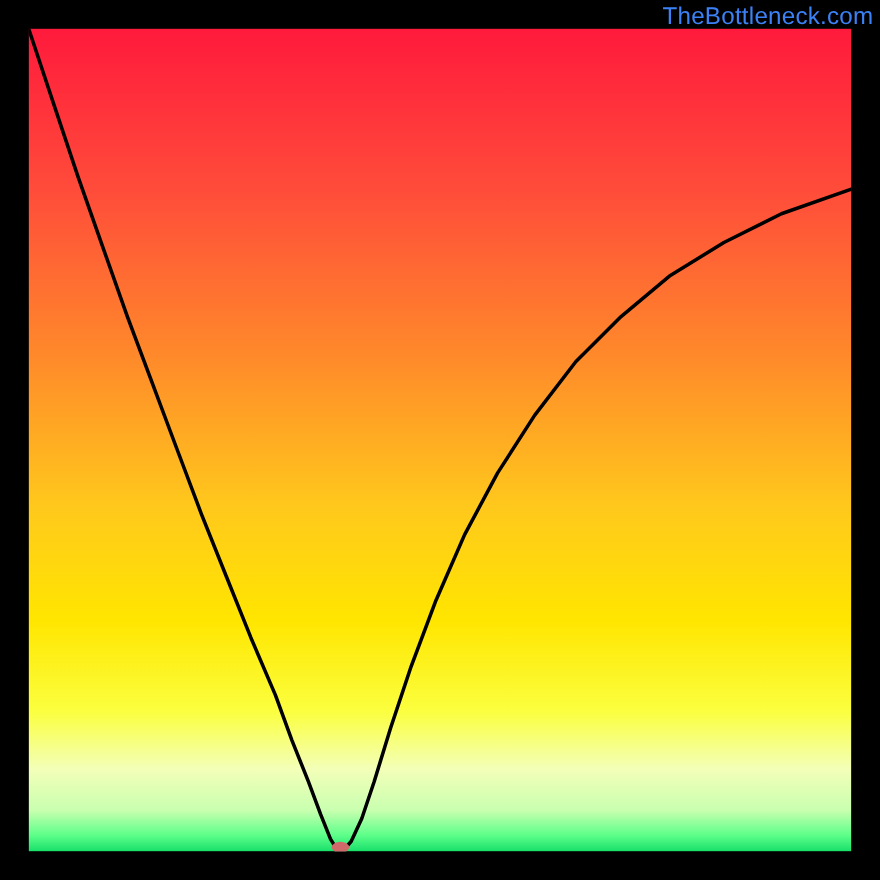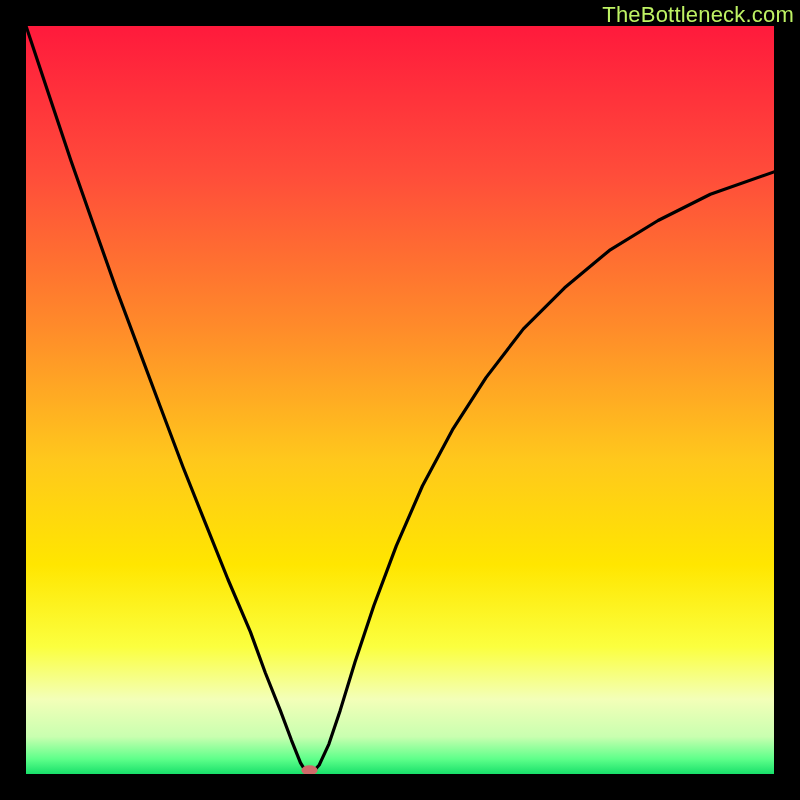--- a/index.html
+++ b/index.html
@@ -23,21 +23,21 @@
     position: absolute;
     left: 0;
     top: 0;
     width: 748px;
     height: 748px;
   }
   .watermark {
     position: absolute;
     top: 2px;
     right: 6px;
-    color: #bef264;
+    color: #3b82f6;
     font-size: 22px;
     font-weight: 500;
     letter-spacing: 0.2px;
     user-select: none;
   }
   svg { display: block; }
 </style>
 </head>
 <body>
 

